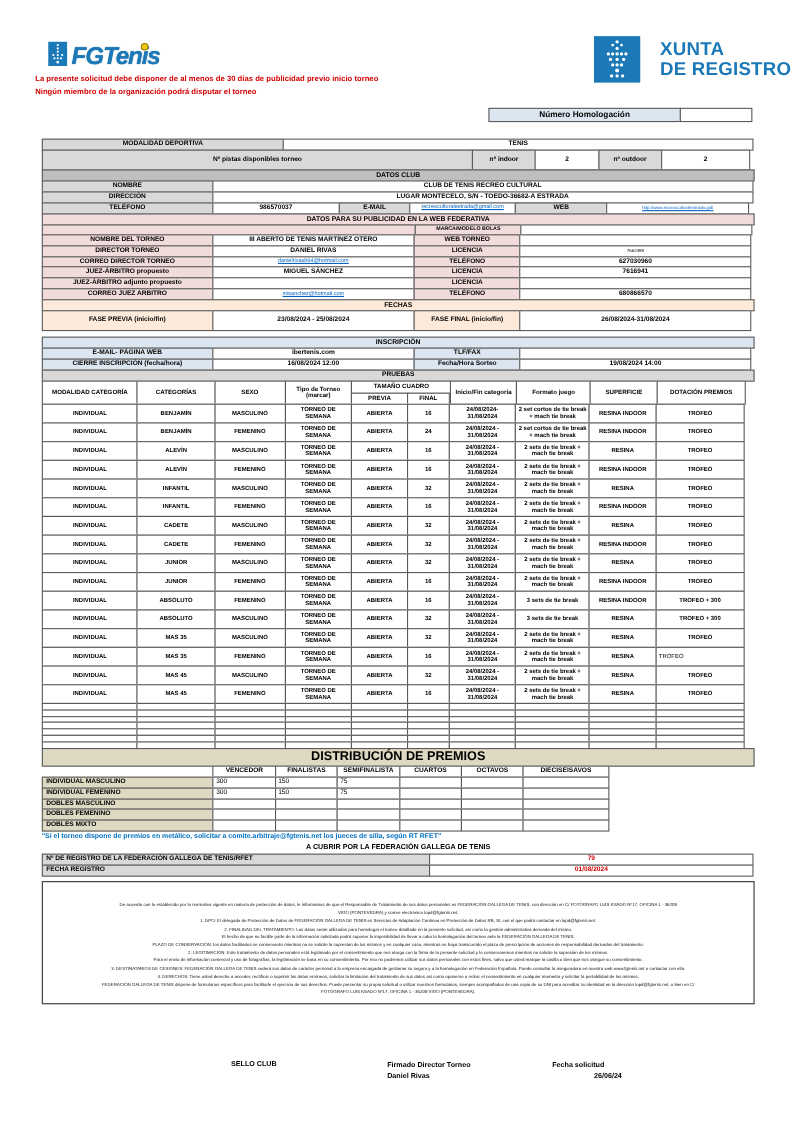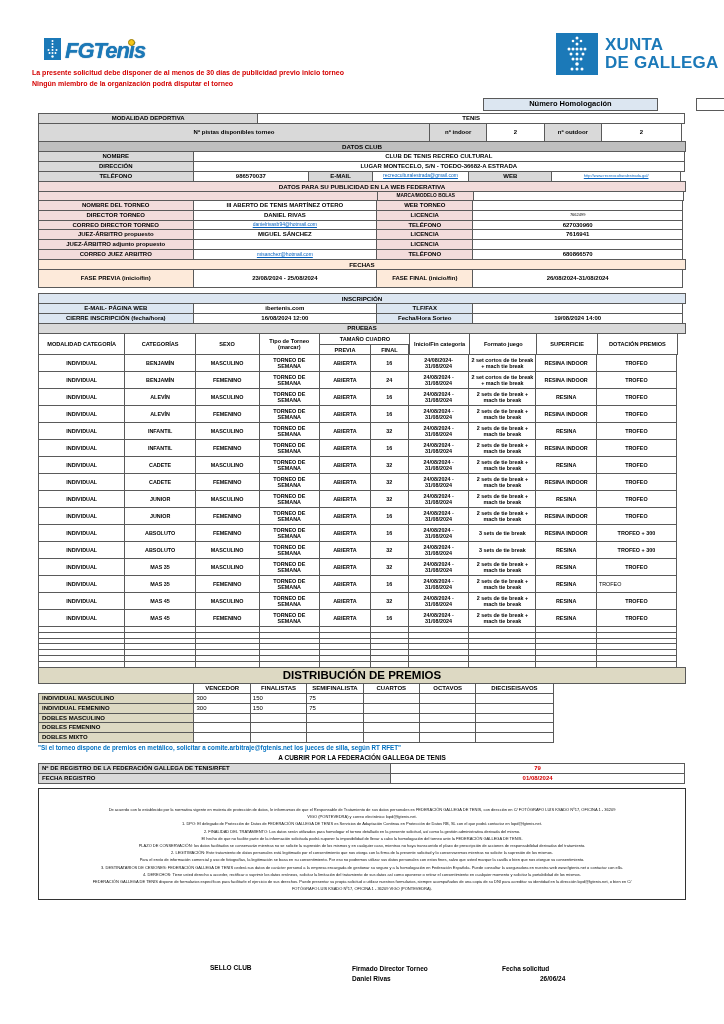--- a/index.html
+++ b/index.html
@@ -7,21 +7,21 @@
   .sheet{position:absolute;inset:0;}
 
   
   .brand{position:absolute;left:44px;top:38px;display:flex;gap:4px;}
   .brand-sq{width:17px;height:22px;background:#1b79b8;display:block;}
   .brand-text{font-size:22px;font-weight:900;font-style:italic;color:#1b79b8;letter-spacing:-1px;
     text-shadow:0 0 1px #0f5c94;position:relative;}
   .ball{position:absolute;top:1px;right:10px;width:5px;height:5px;border-radius:50%;background:#f5c518;border:1px solid #9a7b00;}
   .notice{position:absolute;left:32px;top:68px;line-height:1.5;}
   .notice div{font-size:7px;font-weight:700;color:#d40000;}
-  .xunta{position:absolute;left:556px;top:33px;display:flex;align-items:center;gap:7px;}
+  .xunta{position:absolute;left:540px;top:33px;display:flex;align-items:center;gap:18px;}
   .xunta-sq{width:42px;height:42px;background:#1b79b8;display:block;}
   .xunta-text{font-size:17px;font-weight:600;color:#1b79b8;line-height:1.05;letter-spacing:0.2px;}
 
   
   .form{position:absolute;left:38px;top:98px;width:648px;}
   .r{display:flex;align-items:stretch;}
   .c{box-sizing:border-box;border:1px solid #5a5a5a;margin-right:-1px;margin-bottom:-1px;
      display:flex;align-items:center;justify-content:center;text-align:center;
      font-size:6px;font-weight:700;line-height:1.15;padding:1px 2px;min-height:10px;background:#fff;}
   .noborder{border-color:transparent;background:transparent;}
@@ -31,21 +31,21 @@
   .blu{background:#dce6f1;}
   .beige{background:#ddd9c3;}
   .sect{background:#bfbfbf;font-size:6.2px;}
   .left{justify-content:flex-start;text-align:left;}
   .link{color:#0563c1;text-decoration:underline;font-weight:400;font-size:5px;}
   .tinytxt{font-size:4px;font-weight:400;}
   .red{color:#d40000;}
   .gap{height:6px;}
 
   
-  .numrow{margin-bottom:3px;gap:39px;}
+  .numrow{margin-bottom:16px;}
   .numrow .spacer{flex:0 0 62.8%;}
   .numrow .numlbl{flex:0 0 27%;font-size:7.5px;min-height:13px;}
   .numrow .numval{flex:0 0 10.2%;min-height:13px;}
   .titlebar{min-height:15px;font-size:10.5px;flex:1;}
 
   
   .wA{flex:0 0 34%;} .wB{flex:0 0 66%;}
   .p1{flex:0 0 60.5%;} .p2{flex:0 0 9%;} .p3{flex:0 0 9%;} .p4{flex:0 0 9%;} .p5{flex:0 0 12.5%;}
   .k1{flex:0 0 24%;} .k2{flex:0 0 76%;}
   .t1{flex:0 0 24%;} .t2{flex:0 0 18%;} .t3{flex:0 0 10%;} .t4{flex:0 0 15%;} .t5{flex:0 0 13%;} .t6{flex:0 0 20%;}
@@ -141,21 +141,21 @@
           <circle cx="21" cy="26" r="1.5"></circle>
           <circle cx="25" cy="26" r="1.5"></circle>
         <circle cx="21" cy="31" r="1.8"></circle>
         <circle cx="16" cy="36" r="1.5"></circle>
           <circle cx="21" cy="36" r="1.5"></circle>
           <circle cx="26" cy="36" r="1.5"></circle>
       </g>
     </svg>
     <div class="xunta-text">
       <div>XUNTA</div>
-      <div>DE GALLEGA</div>
+      <div>DE REGISTRO</div>
     </div>
   </div>
 
   <div class="form">
 
     <div class="r numrow">
       <div class="c noborder spacer"></div>
       <div class="c blu numlbl">Número Homologación</div>
       <div class="c numval"></div>
     </div>

